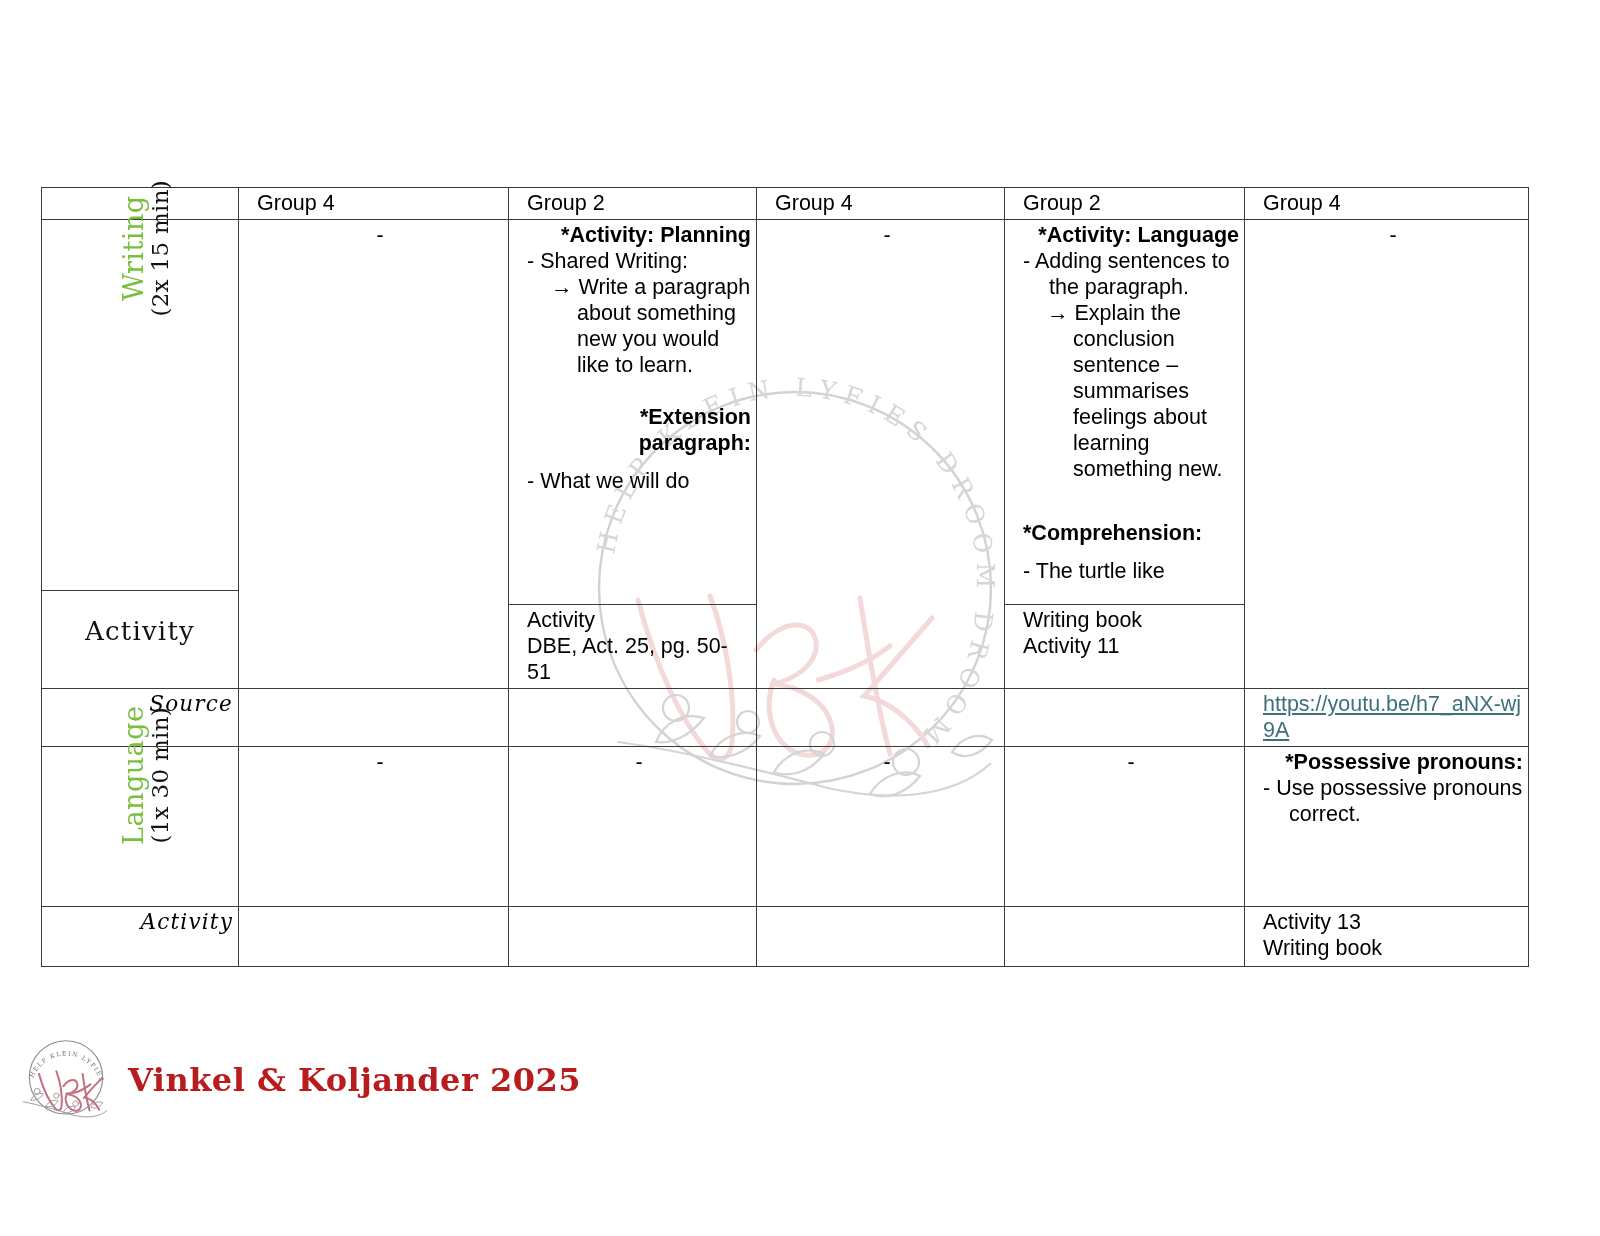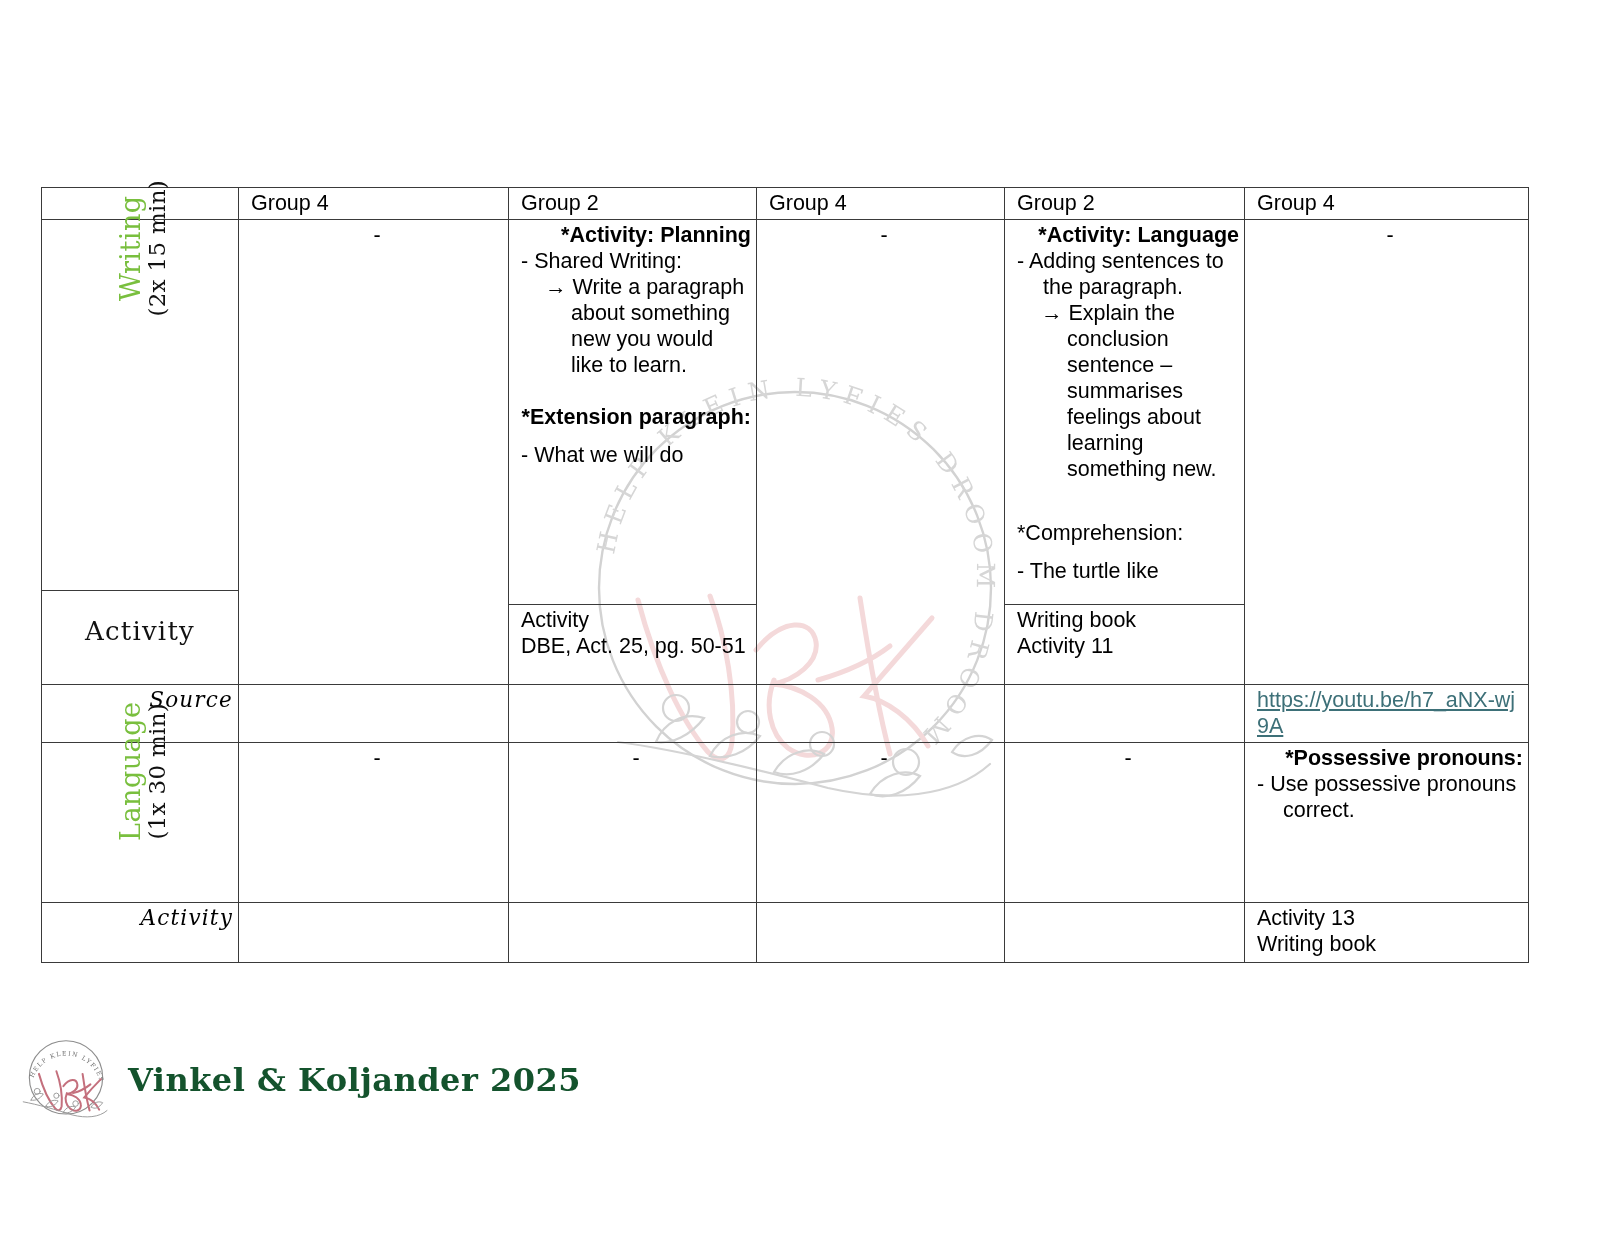--- a/index.html
+++ b/index.html
@@ -38,21 +38,21 @@
   }
   table.plan {
     border-collapse: collapse;
     width: 1487px;
     table-layout: fixed;
     background: transparent;
   }
   table.plan td {
     border: 1px solid #3a3a3a;
     vertical-align: top;
-    padding: 2px 5px 3px 12px;
+    padding: 2px 5px 3px 18px;
     font-size: 21.5px;
     line-height: 26px;
     color: #000000;
     background: transparent;
   }
   col.c1 { width: 197px; }
   col.c2 { width: 270px; }
   col.c3 { width: 248px; }
   col.c4 { width: 248px; }
   col.c5 { width: 240px; }
@@ -102,21 +102,21 @@
   .dash-cell {
     text-align: center;
     vertical-align: middle;
     font-size: 21.5px;
   }
 
   .center-bold {
     text-align: right;
     font-weight: bold;
   }
-  .b { font-weight: normal; }
+  .b { font-weight: bold; }
 
   .tl { text-align: left; margin-top: 12px; }
 
   .hang {
     padding-left: 26px;
     text-indent: -26px;
   }
   .hang2 {
     padding-left: 50px;
     text-indent: -26px;
@@ -140,21 +140,21 @@
     align-items: center;
     z-index: 3;
   }
   #footer-logo { width: 96px; height: 96px; }
   #footer-text {
     margin-left: 14px;
     font-family: "DejaVu Serif", serif;
     font-size: 32px;
     font-weight: bold;
     letter-spacing: 0.5px;
-    color: #14532d;
+    color: #b91c1c;
   }
 </style>
 </head>
 <body>
 
 <div id="watermark">
   <svg viewBox="0 0 470 470" xmlns="http://www.w3.org/2000/svg">
     <defs>
       <path id="wmArc" d="M 55,255 A 182,182 0 1 1 415,255" fill="none"></path>
       <path id="wmArcR" d="M 415,255 A 182,182 0 0 1 235,437" fill="none"></path>

